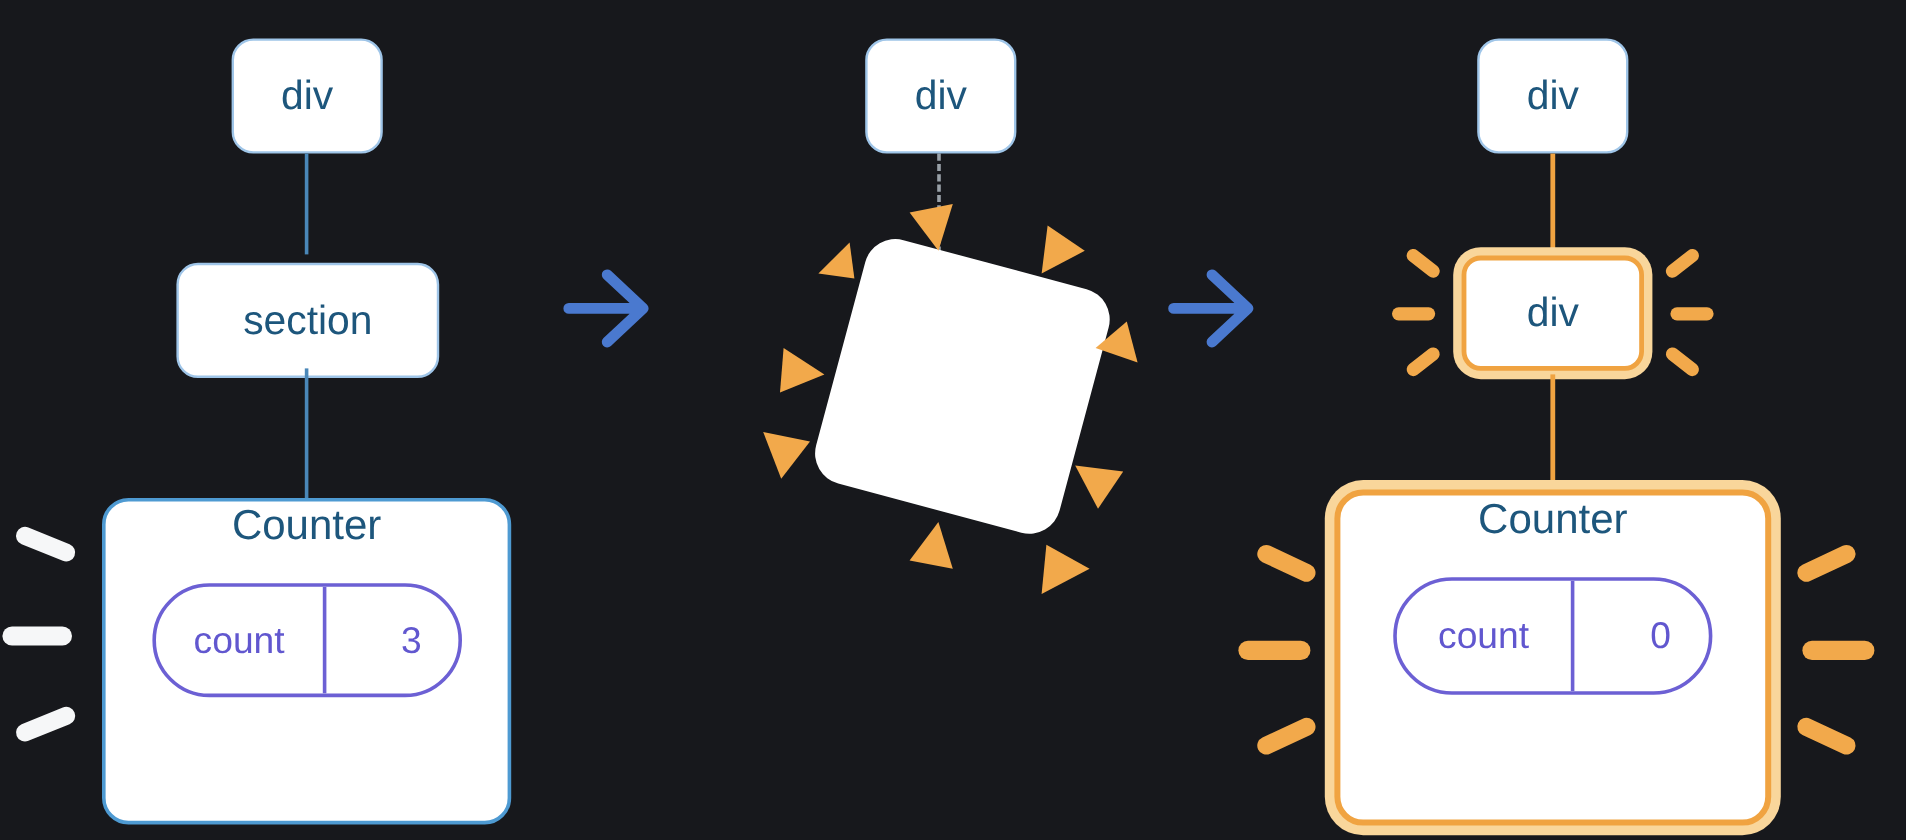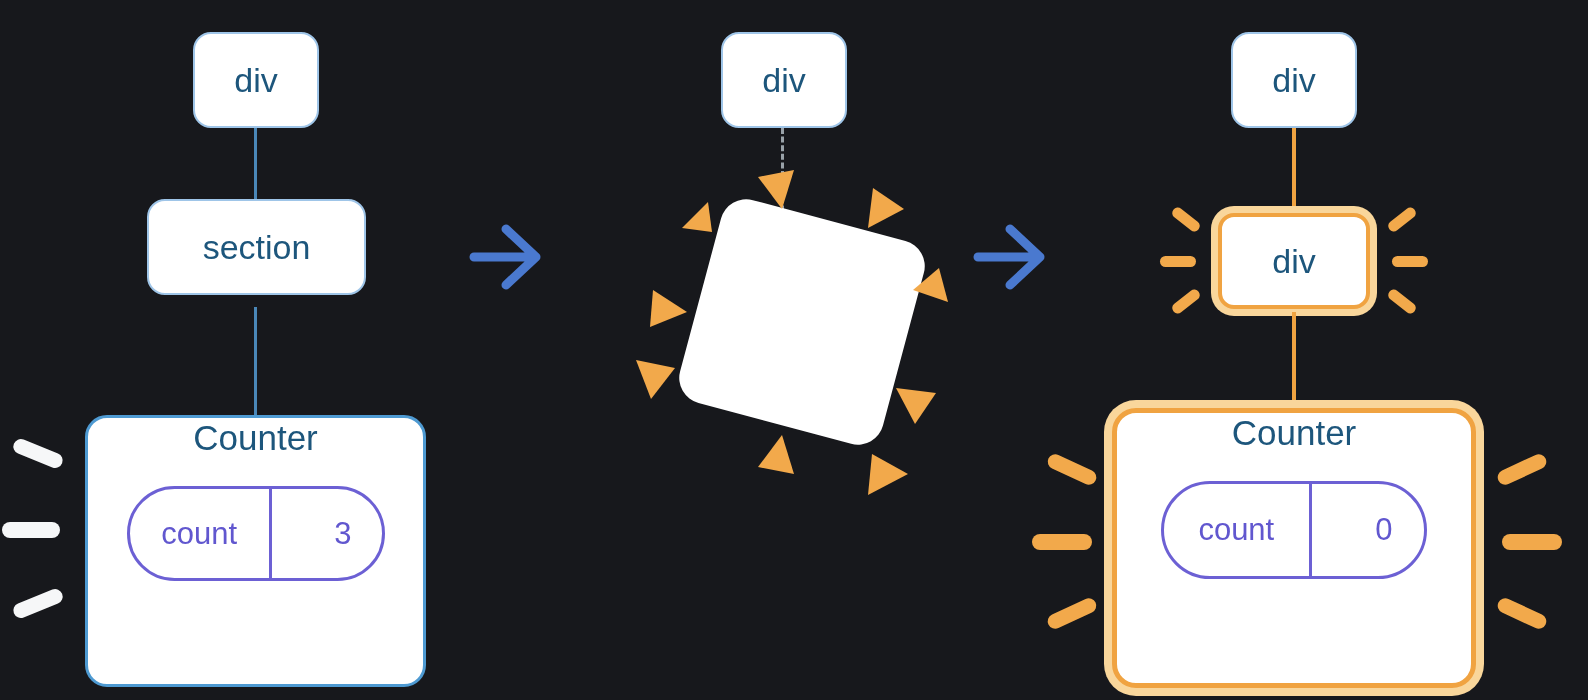--- a/index.html
+++ b/index.html
@@ -69,21 +69,21 @@
 <body>
 
 <div class="canvas">
 
   <div class="node" style="left:193px; top:32px; width:126px; height:96px;">
     <span>div</span>
   </div>
 
   <div class="edge" style="left:254px; top:128px; height:84px;"></div>
 
-  <div class="node" style="left:147px; top:199px; width:219px; height:96px;">
+  <div class="node" style="left:147px; top:219px; width:219px; height:96px;">
     <span>section</span>
   </div>
 
   <div class="edge" style="left:254px; top:307px; height:108px;"></div>
 
   <div class="card" style="left:85px; top:415px; width:341px; height:272px;">
     <div class="card-title">Counter</div>
     <div class="pill" style="width:258px; height:95px;">
       <div class="pill-key">count</div>
       <div class="pill-value">3</div>

